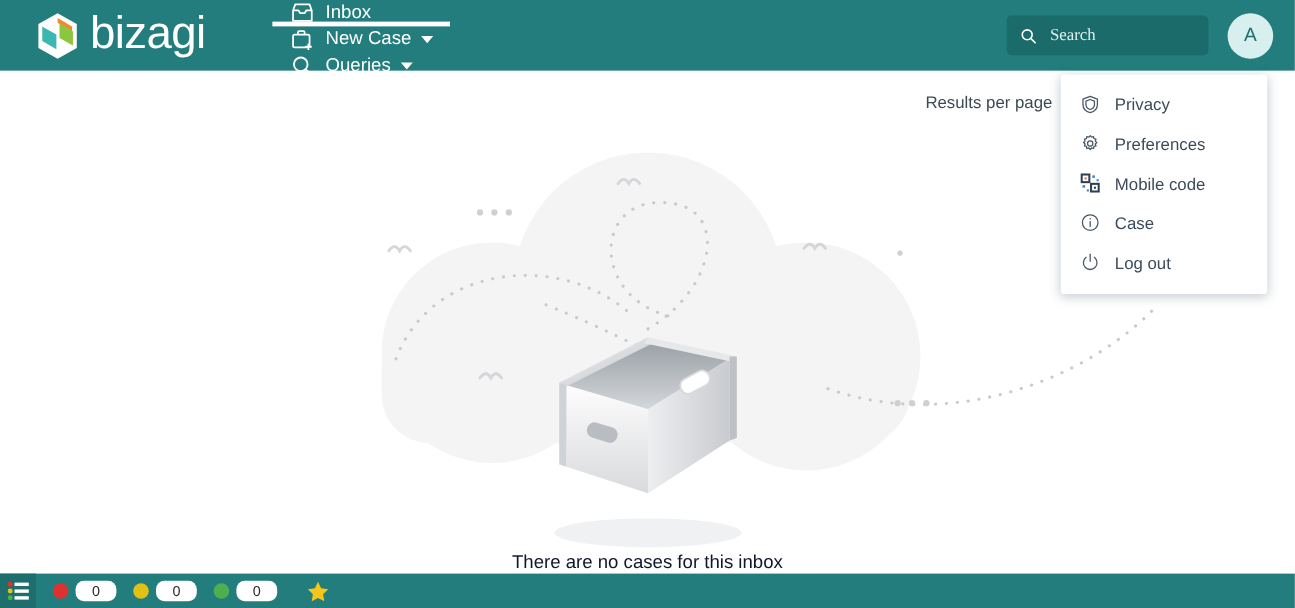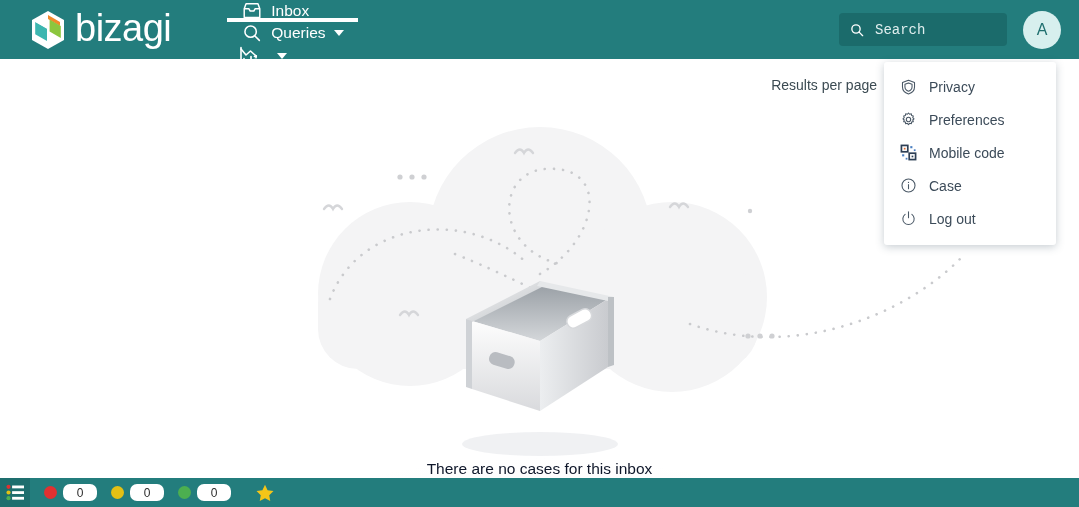--- a/index.html
+++ b/index.html
@@ -65,21 +65,21 @@
     width: 168px; height: 33px;
     background: #1b6b6b;
     border-radius: 4px;
     display: flex; align-items: center;
     padding: 0 10px;
   }
   .search-box .sico { flex: 0 0 auto; display: flex; align-items: center; }
   .search-input {
     background: transparent; border: none; outline: none;
     color: #f0abfc; font-size: 14px;
-    font-family: Liberation Mono, monospace;
+    font-family: Liberation Serif, serif;
     margin-left: 8px; width: 120px;
   }
   .search-input::placeholder { color: #dfeeee; opacity: 1; }
 
   .avatar {
     position: absolute; right: 18px; top: 11px;
     width: 38px; height: 38px; border-radius: 50%;
     background: #d7efee;
     color: #1f6f6f;
     display: flex; align-items: center; justify-content: center;
@@ -187,20 +187,31 @@
     <div class="nav-item active">
       <span class="ico">
         <svg width="22" height="22" viewBox="0 0 24 24" fill="none" stroke="#ffffff" stroke-width="1.6" stroke-linejoin="round">
           <path d="M3.5 9.5 L5.5 4 H18.5 L20.5 9.5 V19 H3.5 Z"></path>
           <path d="M3.5 9.5 H8.5 L10 12 H14 L15.5 9.5 H20.5"></path>
         </svg>
       </span>
       <span>Inbox</span>
     </div>
 
+    <div class="nav-item">
+      <span class="ico">
+        <svg width="22" height="22" viewBox="0 0 24 24" fill="none" stroke="#ffffff" stroke-width="1.6" stroke-linejoin="round">
+          <rect x="3.5" y="7.5" width="15" height="11.5" rx="1.5"></rect>
+          <path d="M8 7.5 V5.2 A1 1 0 0 1 9 4.2 H13 A1 1 0 0 1 14 5.2 V7.5"></path>
+          <path d="M17.5 15.5 V21.5 M14.5 18.5 H20.5"></path>
+        </svg>
+      </span>
+      <span>New Case</span>
+      <span class="caret"></span>
+    </div>
 
     <div class="nav-item">
       <span class="ico">
         <svg width="22" height="22" viewBox="0 0 24 24" fill="none" stroke="#ffffff" stroke-width="1.7" stroke-linecap="round">
           <circle cx="10.5" cy="10.5" r="6.2"></circle>
           <path d="M15.2 15.2 L20 20"></path>
         </svg>
       </span>
       <span>Queries</span>
       <span class="caret"></span>

